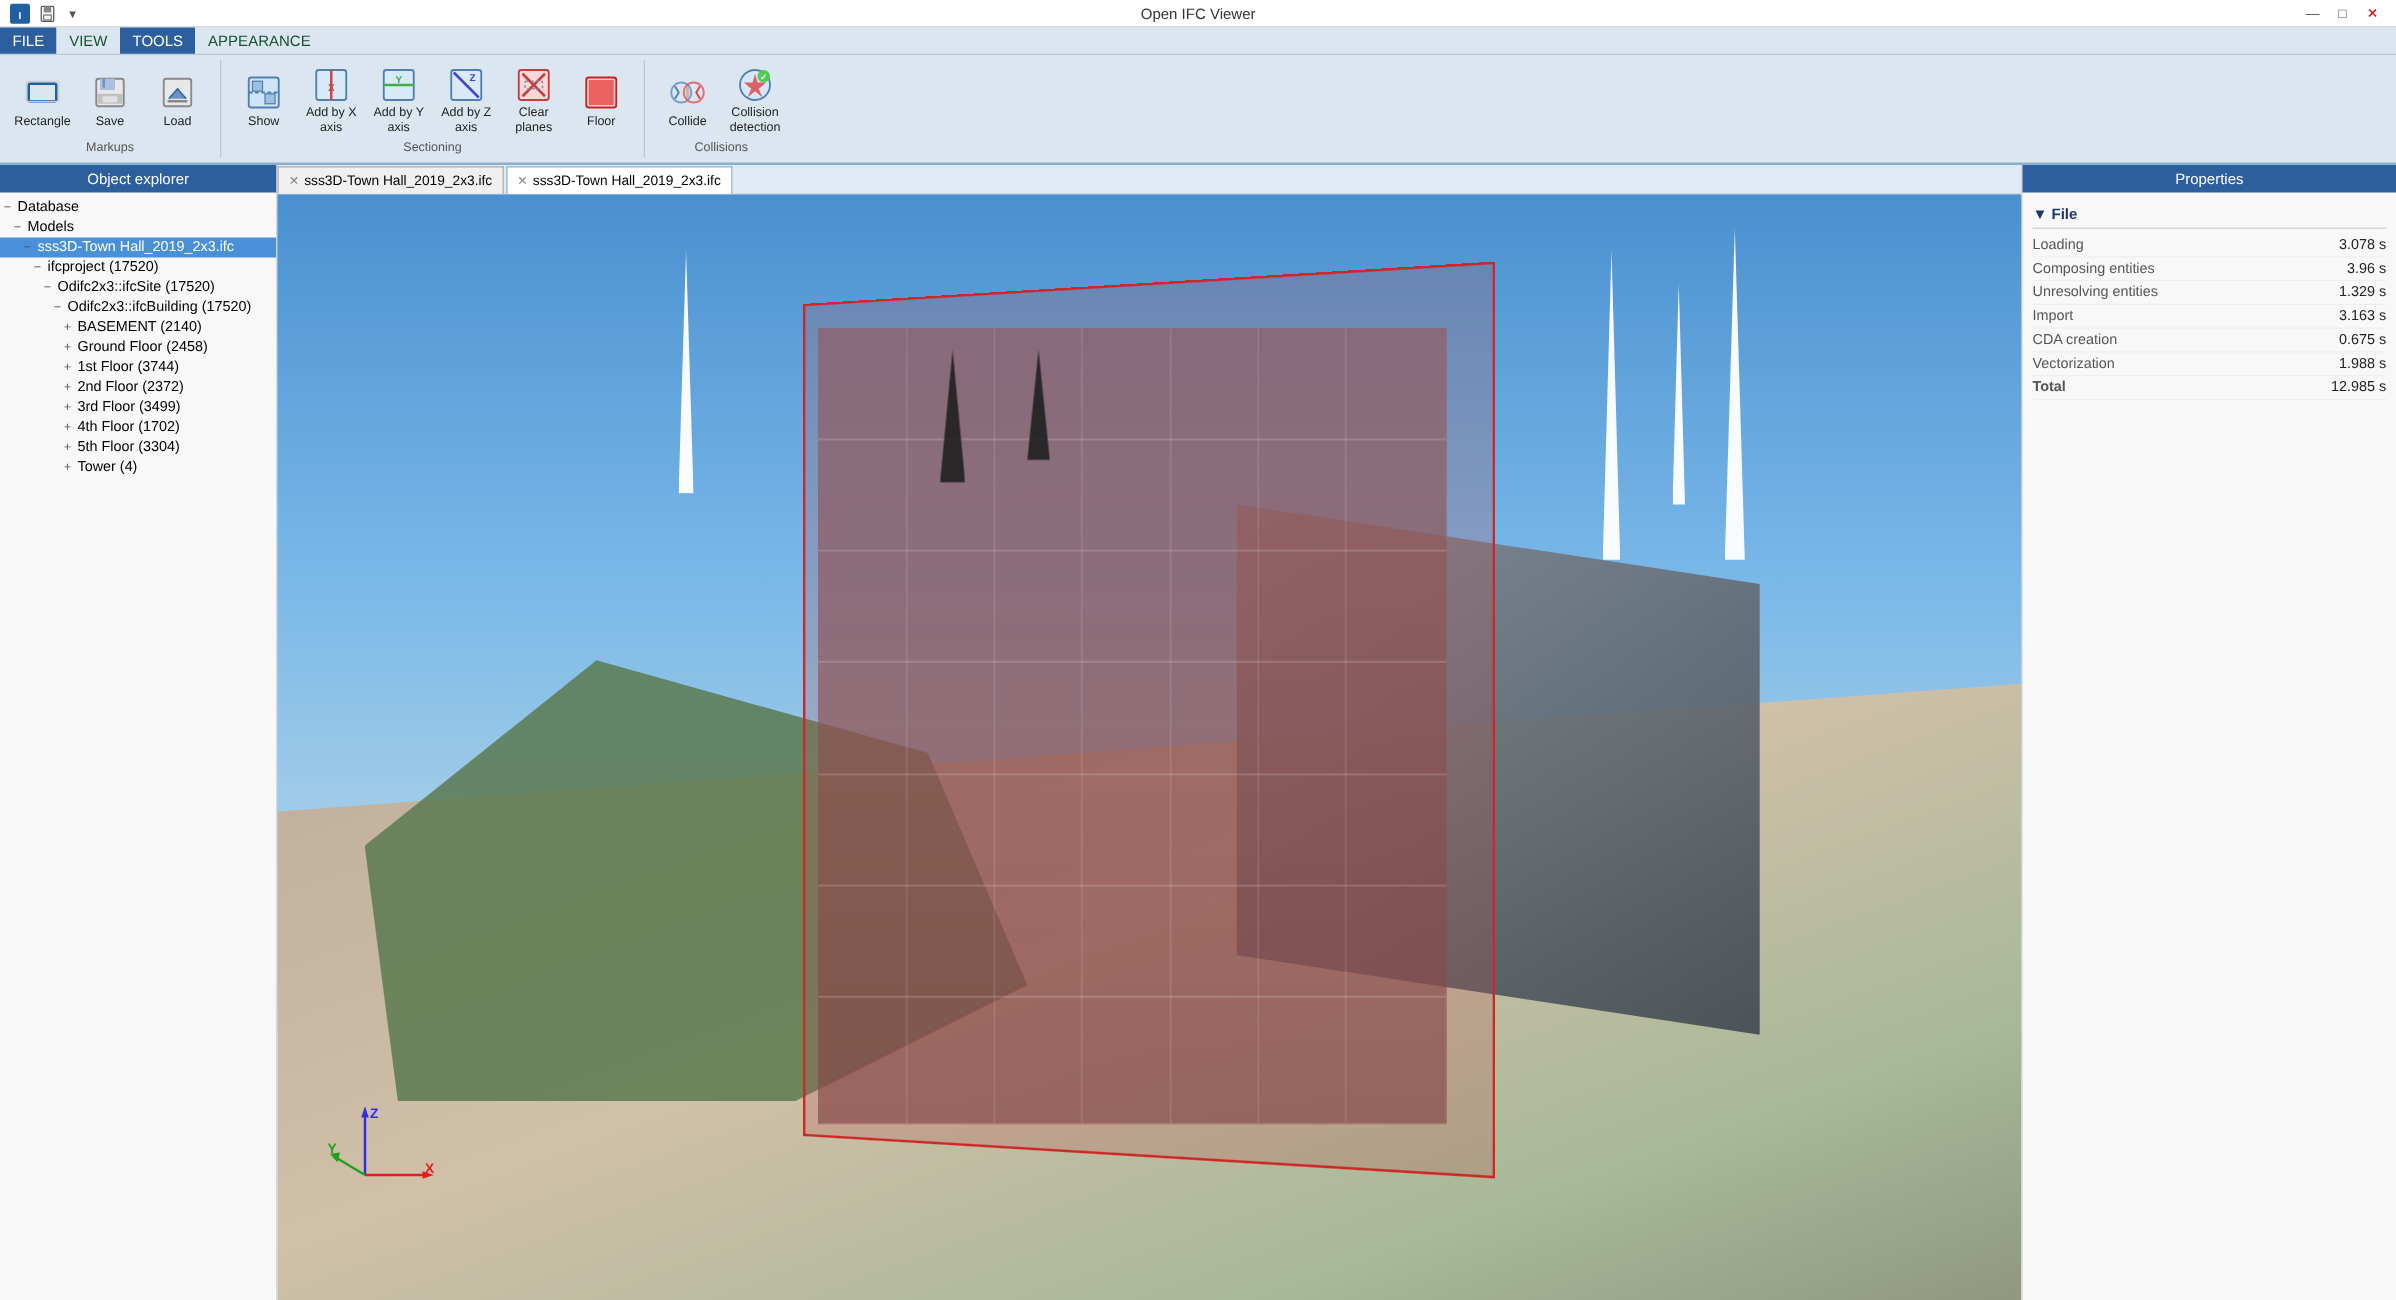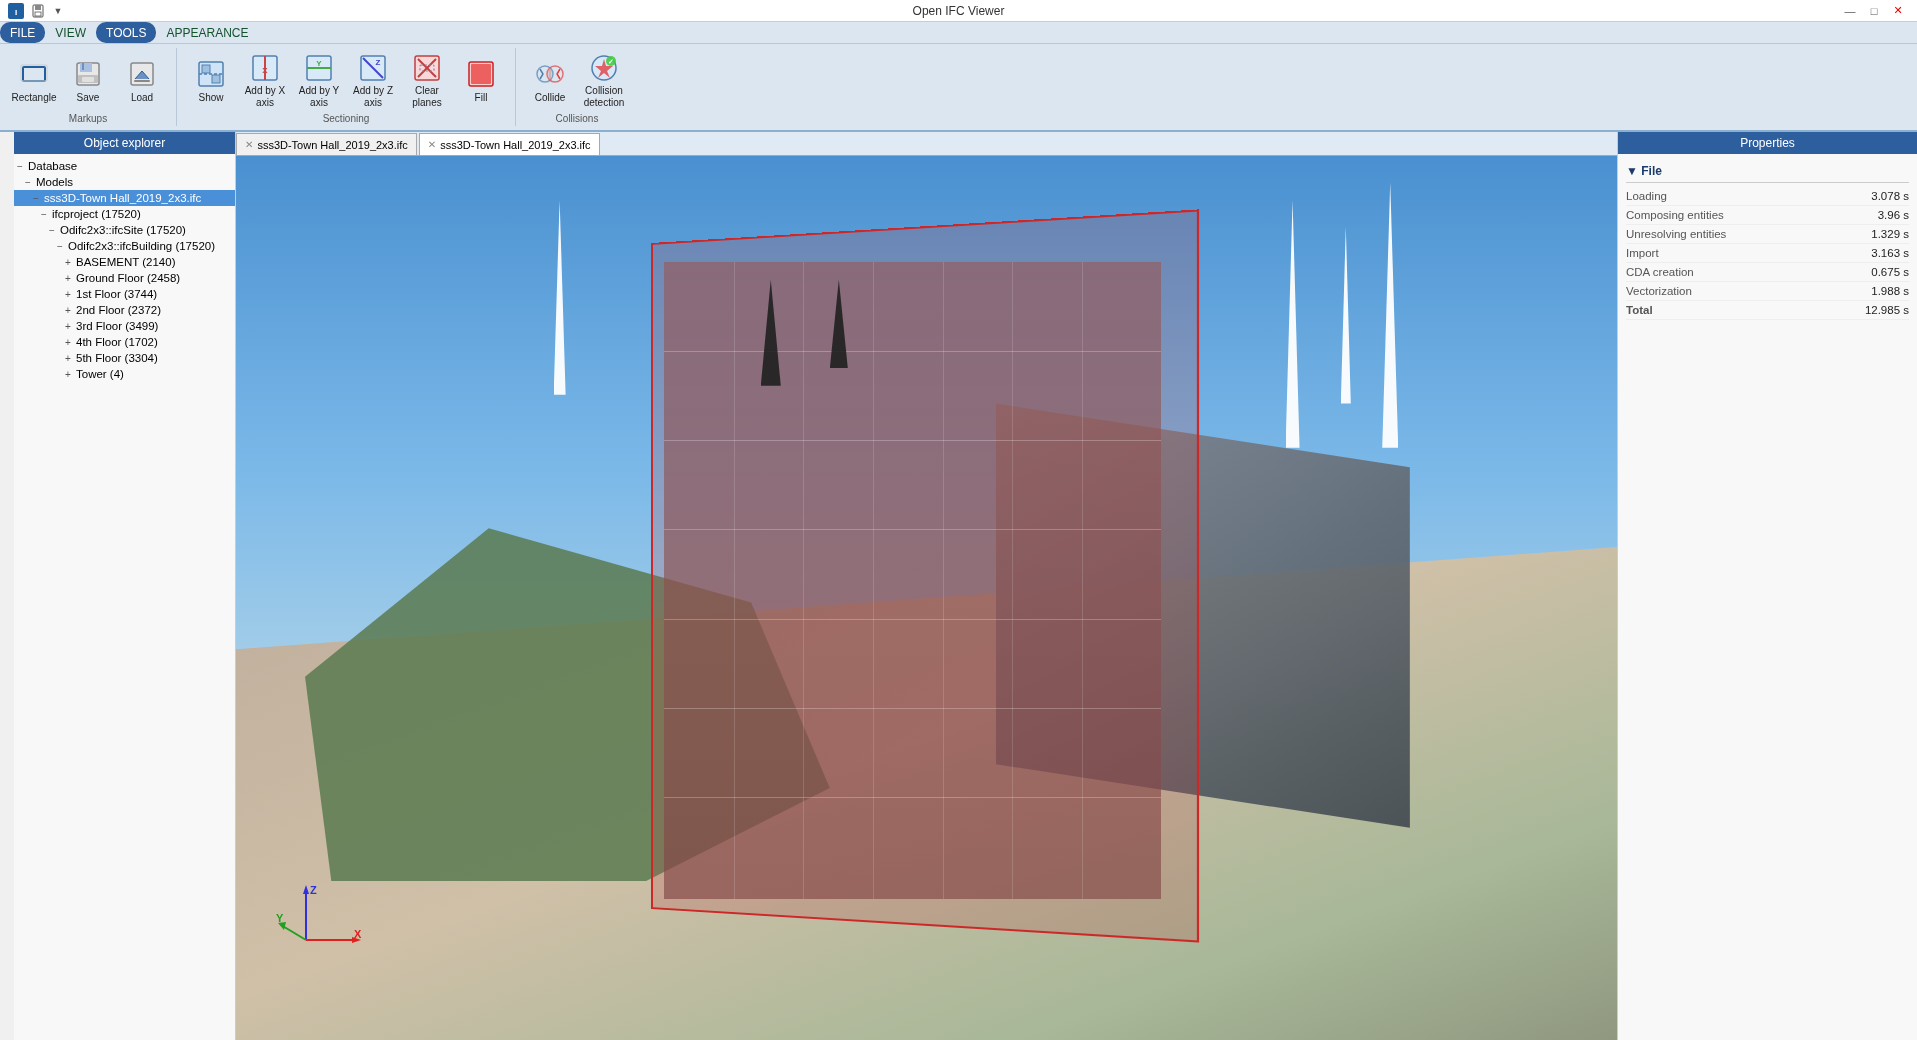--- a/index.html
+++ b/index.html
@@ -34,21 +34,21 @@
       padding: 2px 10px;
       height: 100%;
       display: flex;
       align-items: center;
       cursor: pointer;
       font-size: 12px;
       font-weight: 500;
       color: #14532d;
     }
     .menu-item:hover, .menu-item.active { background: #4a7aba; color: white; }
-    .menu-item.active { background: #2d5f9e; color: white; border-radius: 10px; }
+    .menu-item.active { background: #2d5f9e; color: white; }
 
     
     #toolbar {
       height: 88px;
       background: #dce6f0;
       border-bottom: 2px solid #8aafcf;
       display: flex;
       align-items: stretch;
       padding: 4px 0;
     }
@@ -80,21 +80,20 @@
       padding: 4px 2px 2px;
       gap: 2px;
     }
     .toolbar-btn-label { font-size: 10px; color: #222; text-align: center; line-height: 1.2; }
     .tb-icon { width: 32px; height: 32px; display: flex; align-items: center; justify-content: center; }
 
     
     #main {
       display: flex;
       height: calc(1040px - 22px - 22px - 88px);
-      padding-left: 14px;
     }
 
     
     #left-panel {
       width: 222px;
       background: #f8f8f8;
       border-right: 1px solid #ccc;
       display: flex;
       flex-direction: column;
     }
@@ -327,21 +326,21 @@
         <span class="toolbar-btn-label" style="white-space:pre-line">Clear
 planes</span>
       </div>
       <div class="toolbar-btn">
         <div class="tb-icon">
           <svg width="30" height="30" viewBox="0 0 30 30">
             <rect x="3" y="3" width="24" height="24" rx="2" fill="#f8d0d0" stroke="#cc2020" stroke-width="1.5"></rect>
             <rect x="5" y="5" width="20" height="20" rx="1" fill="#e84444" opacity="0.8"></rect>
           </svg>
         </div>
-        <span class="toolbar-btn-label">Fill</span>
+        <span class="toolbar-btn-label">Floor</span>
       </div>
     </div>
     <div class="toolbar-label">Sectioning</div>
   </div>
 
   <div class="toolbar-group">
     <div class="toolbar-items">
       <div class="toolbar-btn">
         <div class="tb-icon">
           <svg width="30" height="30" viewBox="0 0 30 30">

